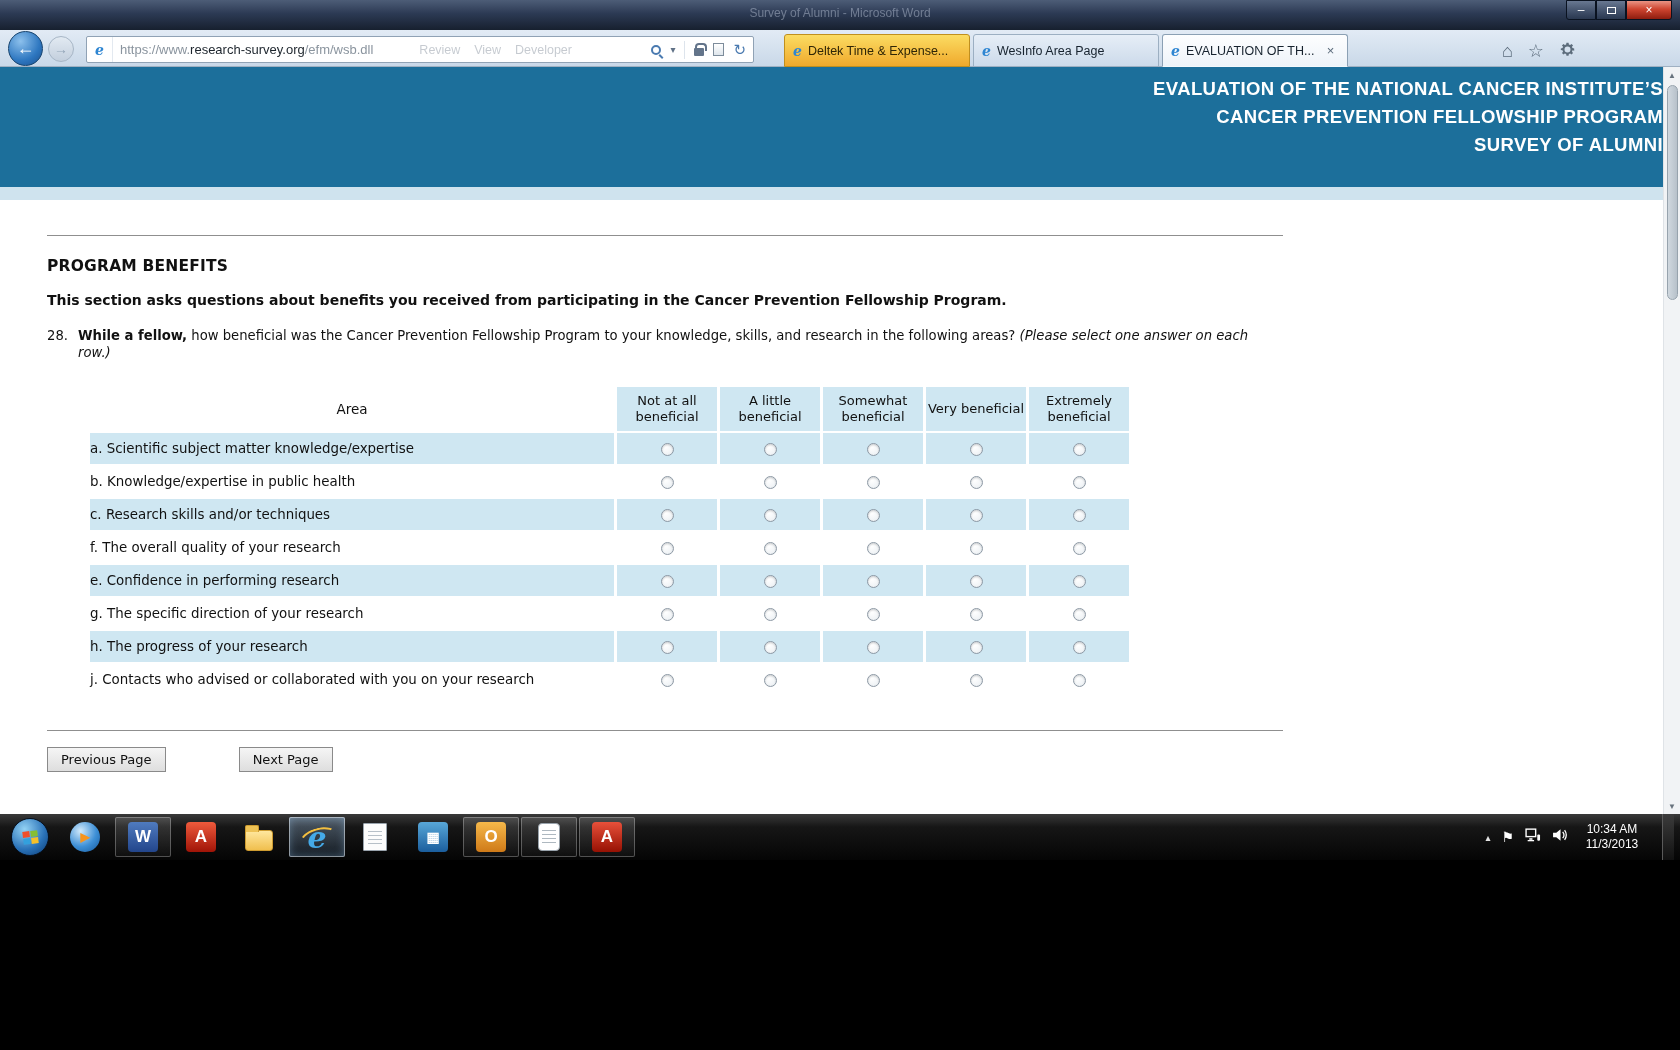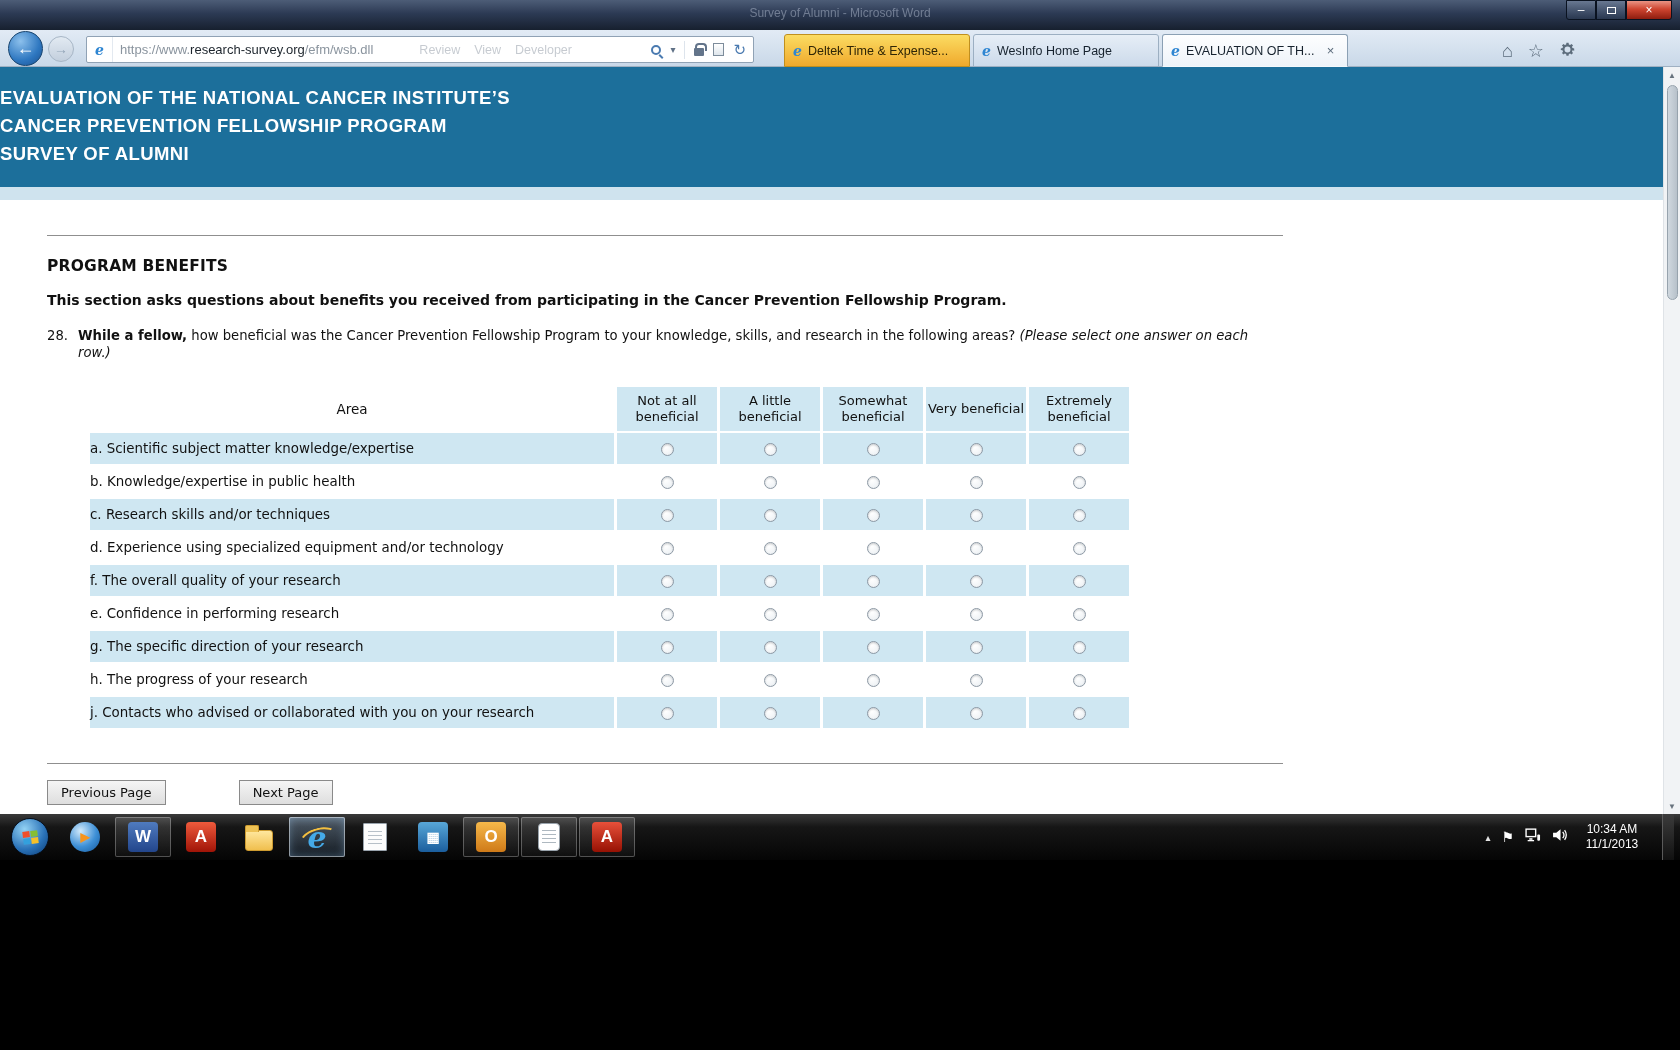--- a/index.html
+++ b/index.html
@@ -66,22 +66,22 @@
   .tab.normal{background:linear-gradient(#e6eef7,#ccdaea);border:1px solid #9cafc2;}
   .tab.active{background:linear-gradient(#fdfeff,#eef3f9);border:1px solid #8ba0b4;border-bottom-color:#f4f8fc;}
   .tab-close{margin-left:auto;width:17px;height:17px;display:flex;align-items:center;justify-content:center;
     color:#5a6a7a;font-size:13px;border-radius:2px;flex:none;}
   .corner-icons{position:absolute;right:104px;top:39px;display:flex;gap:15px;align-items:center;
     color:#5c6c7c;font-size:18px;z-index:2;}
   .corner-icons .gear-svg{margin-top:2px;}
 
   
   .viewport{position:absolute;top:67px;left:0;right:17px;bottom:46px;background:#fff;overflow:hidden;}
-  .banner{height:120px;background:var(--banner_blue,#1c6f9b);color:#fff;text-align:left;
-    padding-top:17px;font-weight:bold;font-size:18.5px;line-height:28px;letter-spacing:.4px;
+  .banner{height:120px;background:var(--banner_blue,#1c6f9b);color:#fff;text-align:right;
+    padding-top:8px;font-weight:bold;font-size:18.5px;line-height:28px;letter-spacing:.4px;
     font-family:"Liberation Sans",sans-serif;}
   .banner-strip{height:13px;background:var(--banner_strip,#cfe3ee);}
   .content{margin-left:47px;width:1236px;font-family:"DejaVu Sans",sans-serif;color:#111;}
   .rule{border:none;border-top:1px solid #8f8f8f;margin:0;}
   .rule.top{margin-top:35px;}
   .rule.bottom{margin-top:33px;}
   .section-heading{margin-top:21px;font-size:15.5px;font-weight:bold;letter-spacing:.2px;}
   .section-intro{margin-top:17px;font-size:14px;font-weight:bold;}
   .question{margin-top:19px;display:flex;font-size:13.2px;line-height:17px;}
   .qnum{width:31px;flex:none;}
@@ -208,21 +208,21 @@
     </span>
   </div>
 
   <div class="tabs">
     <div class="tab alert">
       <span class="fav">e</span>
       <span class="tab-label">Deltek Time &amp; Expense...</span>
     </div>
     <div class="tab normal">
       <span class="fav">e</span>
-      <span class="tab-label">WesInfo Home Page</span>
+      <span class="tab-label">WesInfo Area Page</span>
     </div>
     <div class="tab active">
       <span class="fav">e</span>
       <span class="tab-label">EVALUATION OF TH...</span>
       <span class="tab-close">×</span>
     </div>
   </div>
 
   <div class="corner-icons">
     <span>⌂</span>
@@ -278,28 +278,20 @@
               <td class="radio-cell"><input type="radio" name="q28-row1" style=""></td>
               <td class="radio-cell"><input type="radio" name="q28-row1" style=""></td>
             </tr>
             <tr>
               <td class="area-cell">c. Research skills and/or techniques</td>
               <td class="radio-cell"><input type="radio" name="q28-row2" style=""></td>
               <td class="radio-cell"><input type="radio" name="q28-row2" style=""></td>
               <td class="radio-cell"><input type="radio" name="q28-row2" style=""></td>
               <td class="radio-cell"><input type="radio" name="q28-row2" style=""></td>
               <td class="radio-cell"><input type="radio" name="q28-row2" style=""></td>
-            </tr>
-            <tr>
-              <td class="area-cell">d. Experience using specialized equipment and/or technology</td>
-              <td class="radio-cell"><input type="radio" name="q28-row3" style=""></td>
-              <td class="radio-cell"><input type="radio" name="q28-row3" style=""></td>
-              <td class="radio-cell"><input type="radio" name="q28-row3" style=""></td>
-              <td class="radio-cell"><input type="radio" name="q28-row3" style=""></td>
-              <td class="radio-cell"><input type="radio" name="q28-row3" style=""></td>
             </tr>
             <tr>
               <td class="area-cell">f. The overall quality of your research</td>
               <td class="radio-cell"><input type="radio" name="q28-row5" style=""></td>
               <td class="radio-cell"><input type="radio" name="q28-row5" style=""></td>
               <td class="radio-cell"><input type="radio" name="q28-row5" style=""></td>
               <td class="radio-cell"><input type="radio" name="q28-row5" style=""></td>
               <td class="radio-cell"><input type="radio" name="q28-row5" style=""></td>
             </tr>
             <tr>
@@ -398,19 +390,19 @@
             <rect x="2.5" y="11.2" width="6" height="1.2" fill="#fff"></rect>
             <rect x="11.5" y="6" width="2.6" height="6" rx="1" fill="#fff"></rect>
           </svg></span>
       <span><svg width="16" height="14" viewBox="0 0 15 13">
             <polygon points="1,4.5 4,4.5 8,1 8,12 4,8.5 1,8.5" fill="#fff"></polygon>
             <path d="M10 3.5 Q12.5 6.5 10 9.5" stroke="#fff" stroke-width="1.2" fill="none"></path>
             <path d="M11.8 2 Q15 6.5 11.8 11" stroke="#fff" stroke-width="1.2" fill="none"></path>
           </svg></span>
       <div class="clock">
         <div>10:34 AM</div>
-        <div>11/1/2013</div>
+        <div>11/3/2013</div>
       </div>
       <div class="show-desktop"></div>
     </div>
   </div>
 
 </div>
 
 </body></html>

